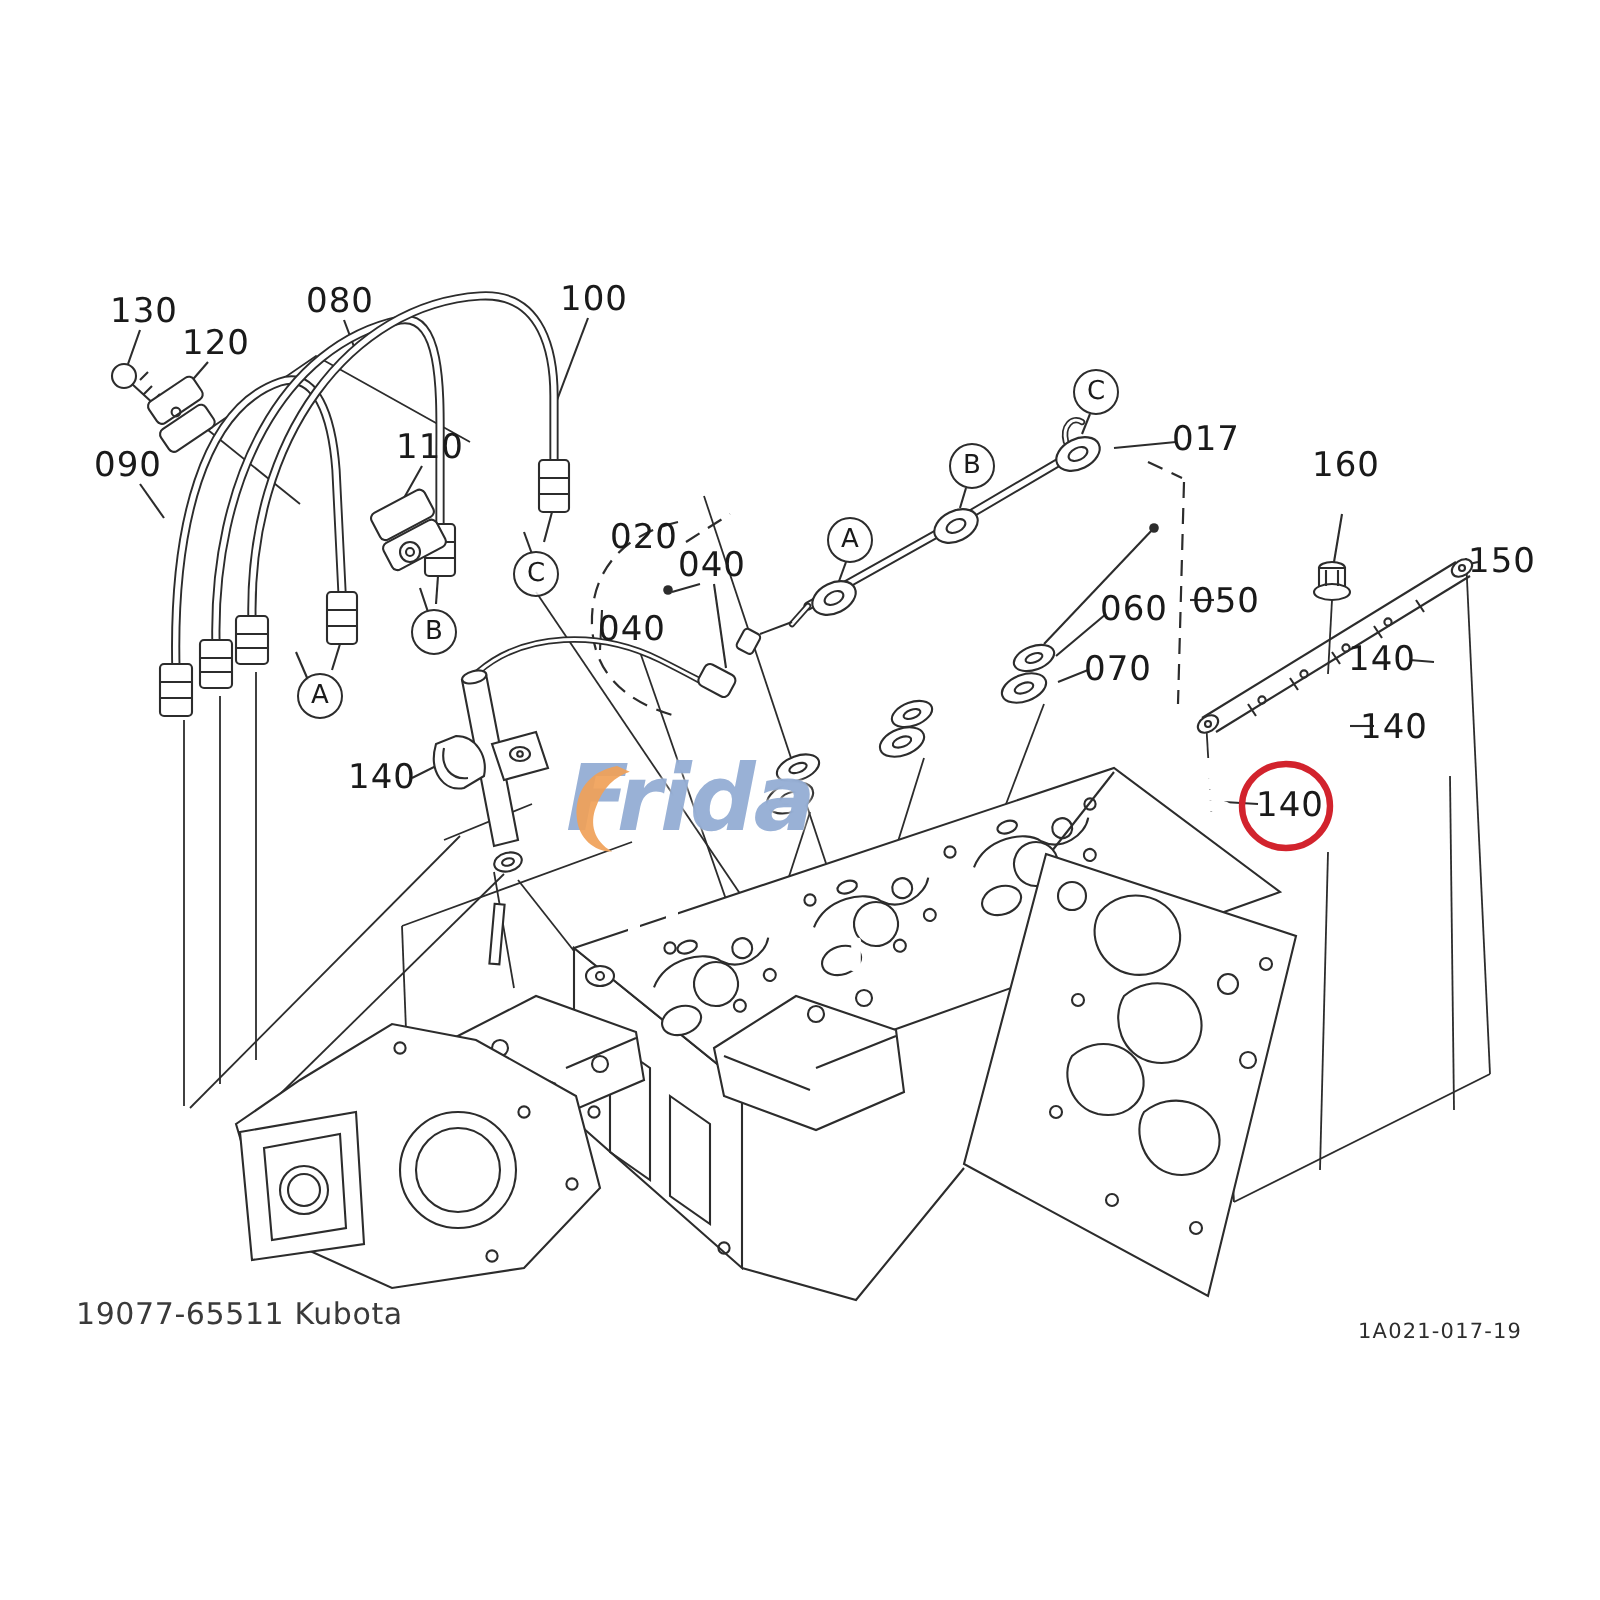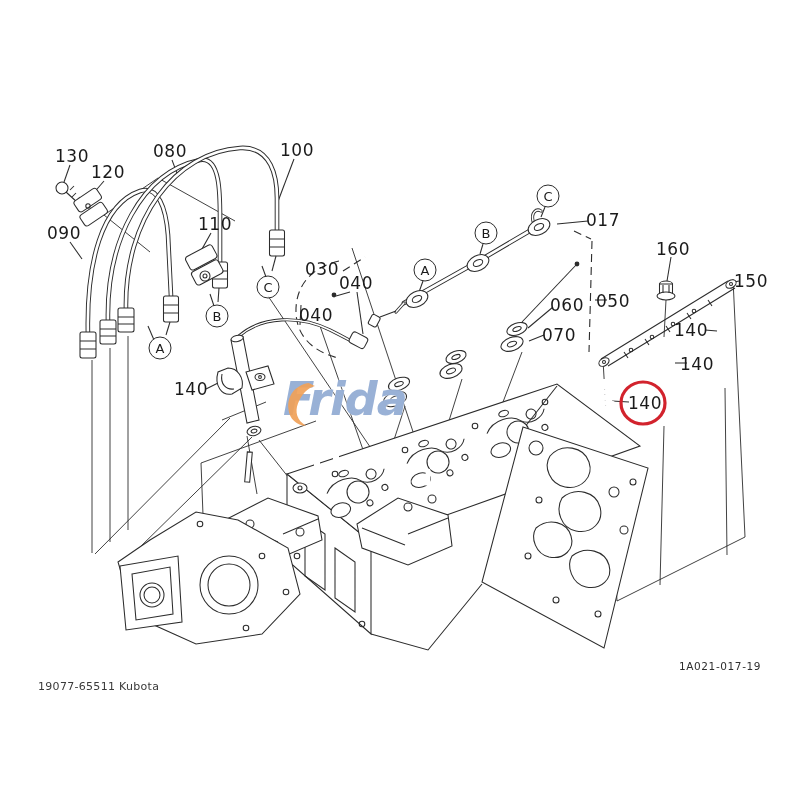--- a/index.html
+++ b/index.html
@@ -13,21 +13,21 @@
   .wfill{fill:#ffffff;stroke:#2c2c2c;stroke-width:1.05;}
   .tube-out{stroke:#2c2c2c;stroke-width:4.6;fill:none;stroke-linecap:round;}
   .tube-in{stroke:#ffffff;stroke-width:2.7;fill:none;stroke-linecap:round;}
   .hose-out{stroke:#2c2c2c;stroke-width:3.2;fill:none;stroke-linecap:round;}
   .hose-in{stroke:#ffffff;stroke-width:1.5;fill:none;stroke-linecap:round;}
   .callout{position:absolute;transform:translate(-50%,-50%);font-size:17px;color:#1a1a1a;
            letter-spacing:.5px;white-space:nowrap;}
   .refletter{position:absolute;transform:translate(-50%,-50%);width:21px;height:21px;border:1.4px solid #2c2c2c;
            border-radius:50%;display:flex;align-items:center;justify-content:center;
            font-size:13px;color:#1a1a1a;background:rgba(255,255,255,.85);}
-  .footer-note{position:absolute;font-size:11px;color:#3a3a3a;letter-spacing:.3px;margin-top:32px;}
+  .footer-note{position:absolute;font-size:15px;color:#3a3a3a;letter-spacing:.3px;}
   .diagram-code{position:absolute;font-size:10.5px;color:#2e2e2e;letter-spacing:.6px;margin-top:48px;}
   .watermark{position:absolute;left:283px;top:372px;display:flex;align-items:center;
              font-style:italic;font-weight:bold;font-size:46px;letter-spacing:-1px;
              color:rgba(139,166,208,.88);text-shadow:0 0 2px #fff;pointer-events:none;}
   .watermark .swoosh{margin:6px -6px 0 -4px;transform:rotate(10deg);}
 </style>
 </head>
 <body>
 
 <div class="stage">
@@ -343,29 +343,29 @@
     <path d="M30,0 C14,6 8,20 12,34 C15,46 26,52 36,50 C24,46 20,36 22,26 C24,14 30,6 38,2 Z" fill="#f0a158" opacity="0.92"></path>
   </svg>
 </div>
 
 <div class="callout" style="left:72px;top:156px">130</div>
 <div class="callout" style="left:108px;top:172px">120</div>
 <div class="callout" style="left:170px;top:151px">080</div>
 <div class="callout" style="left:297px;top:150px">100</div>
 <div class="callout" style="left:64px;top:233px">090</div>
 <div class="callout" style="left:215px;top:224px">110</div>
-<div class="callout" style="left:322px;top:269px">030</div>
+<div class="callout" style="left:322px;top:269px">020</div>
 <div class="callout" style="left:356px;top:283px">040</div>
 <div class="callout" style="left:316px;top:315px">040</div>
 <div class="callout" style="left:191px;top:389px">140</div>
 <div class="callout" style="left:603px;top:220px">017</div>
 <div class="callout" style="left:613px;top:301px">050</div>
 <div class="callout" style="left:567px;top:305px">060</div>
 <div class="callout" style="left:559px;top:335px">070</div>
-<div class="callout" style="left:673px;top:249px">160</div>
+<div class="callout" style="left:673px;top:233px">160</div>
 <div class="callout" style="left:751px;top:281px">150</div>
 <div class="callout" style="left:691px;top:330px">140</div>
 <div class="callout" style="left:697px;top:364px">140</div>
 <div class="callout" style="left:645px;top:403px">140</div>
 
 <div class="refletter" style="left:160px;top:348px">A</div>
 <div class="refletter" style="left:217px;top:316px">B</div>
 <div class="refletter" style="left:268px;top:287px">C</div>
 <div class="refletter" style="left:425px;top:270px">A</div>
 <div class="refletter" style="left:486px;top:233px">B</div>

